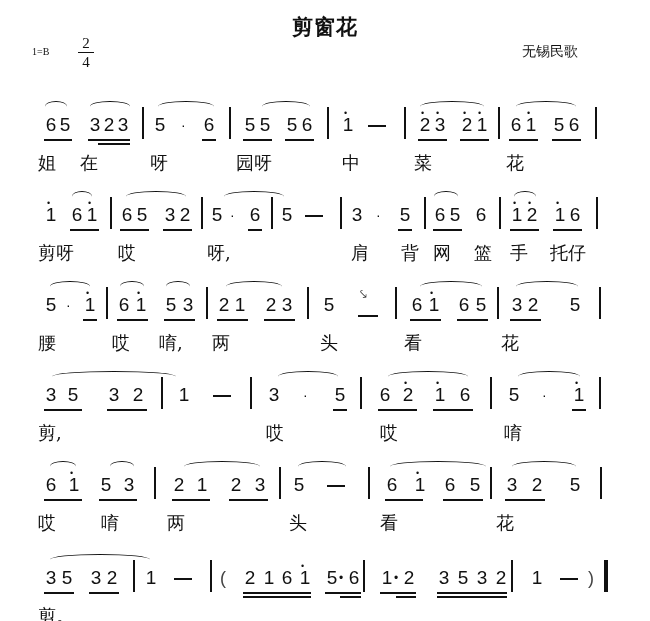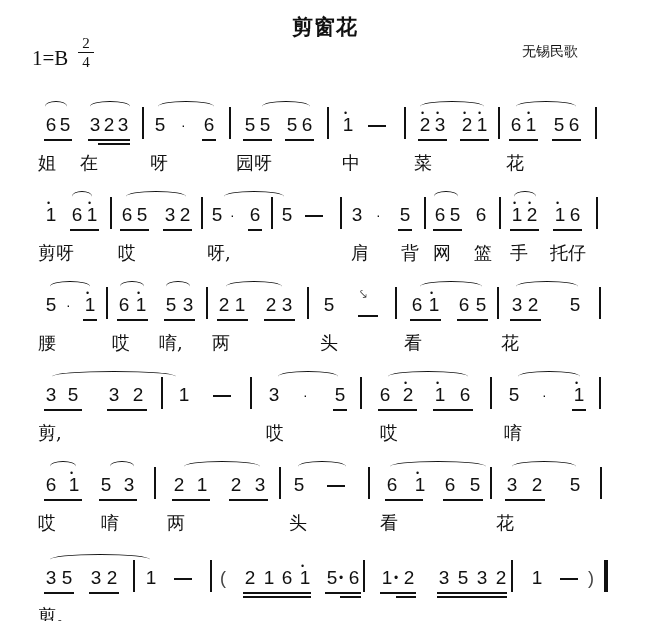--- a/index.html
+++ b/index.html
@@ -1,18 +1,18 @@
 <!DOCTYPE html>
 <html><head>
 <meta charset="utf-8">
 <style>
   html, body { margin:0; padding:0; background:#ffffff; }
   body { width:650px; height:621px; position:relative; overflow:hidden; font-family:"Liberation Sans", "DejaVu Sans", sans-serif; color:#111; }
   .title { position:absolute; top:13px; left:0; width:650px; text-align:center; font-size:21px; font-weight:bold; font-family:"DejaVu Sans", sans-serif; letter-spacing:1px; }
-  .key { position:absolute; top:46px; left:32px; font-family:"Liberation Serif", serif; font-size:21px; }
+  .key { position:absolute; top:46px; left:32px; font-family:"Liberation Serif", serif; font-size:10px; }
   .timesig { position:absolute; left:78px; top:34px; width:16px; text-align:center; font-family:"Liberation Serif", serif; font-size:15px; }
   .timesig .num { display:block; line-height:18px; }
   .timesig .den { display:block; line-height:18px; border-top:1px solid #111; }
   .origin { position:absolute; top:43px; right:72px; font-family:"DejaVu Serif", serif; font-size:14px; }
   .sys { position:absolute; left:0; width:650px; height:80px; }
   .n { position:absolute; font-size:19px; line-height:20px; top:0; width:14px; text-align:center; }
   .n.hi::before { content:"•"; position:absolute; left:3px; top:-12px; font-size:9px; }
   .dot { position:absolute; top:0; font-size:14px; line-height:20px; }
   .dash { position:absolute; top:10px; height:1.5px; width:18px; background:#111; }
   .bar { position:absolute; top:-8px; width:1.5px; height:32px; background:#111; }

